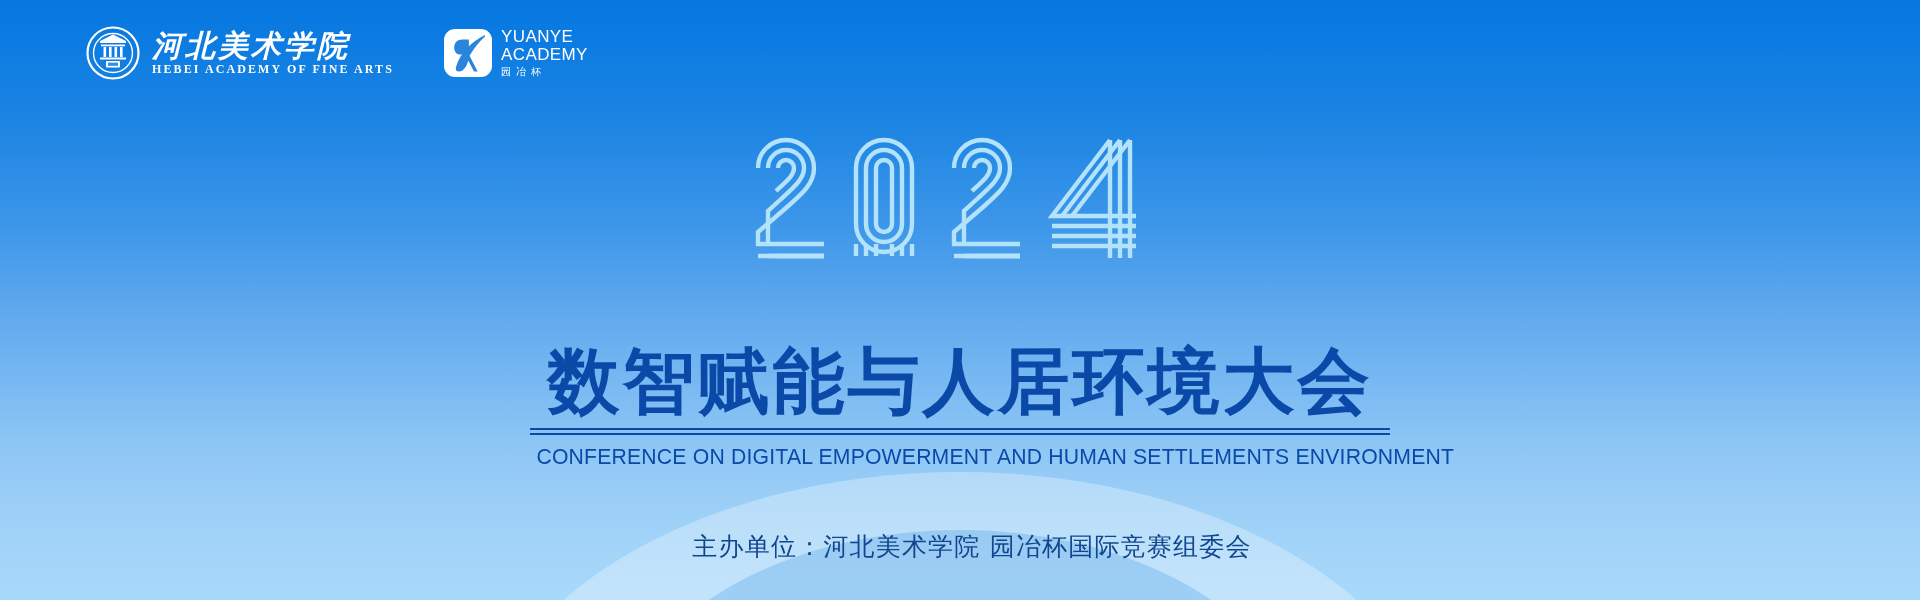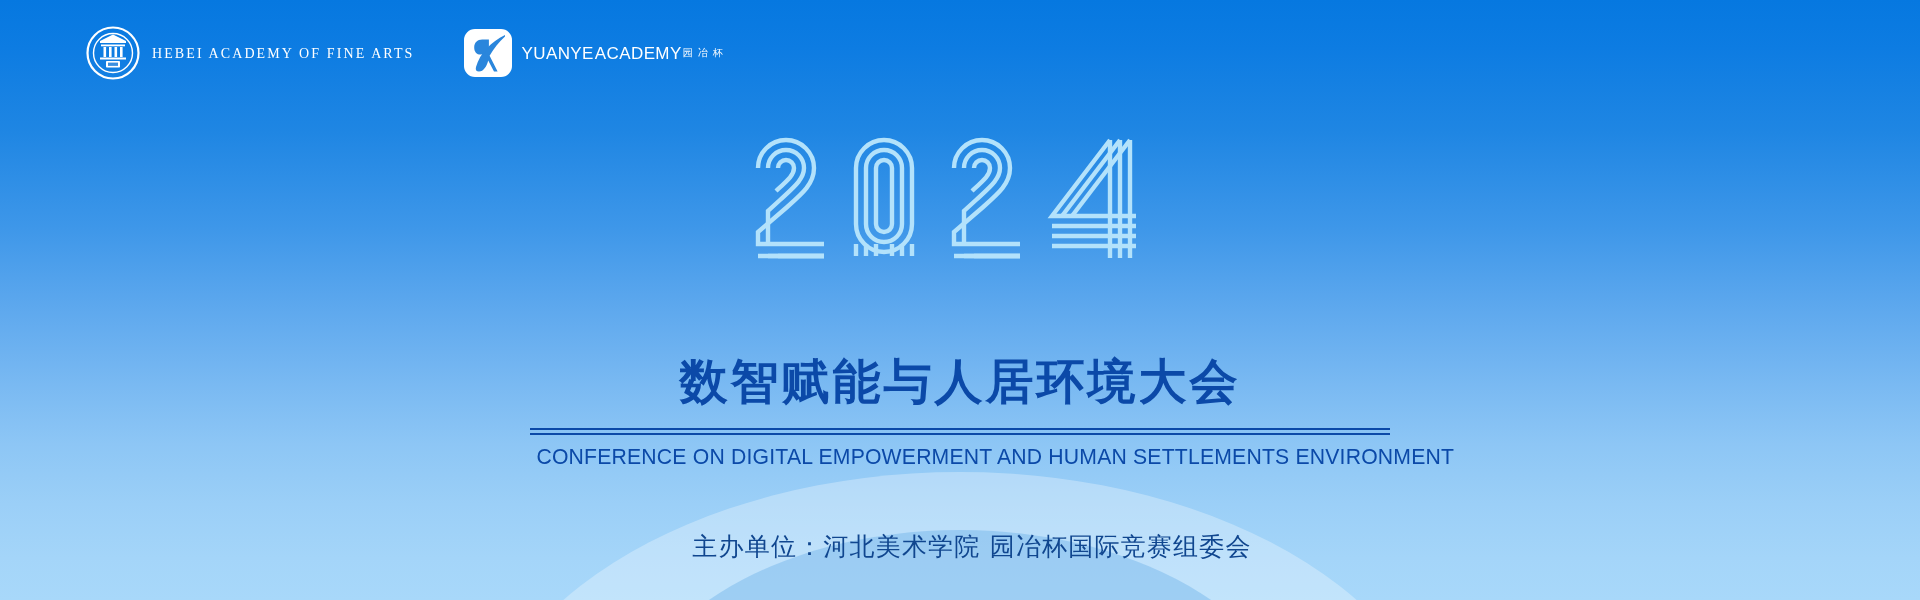--- a/index.html
+++ b/index.html
@@ -81,42 +81,42 @@
     font-size: 30px;
     line-height: 32px;
     color: #ffffff;
     font-family: "Liberation Serif", "DejaVu Serif", serif;
     font-style: italic;
     font-weight: 700;
     letter-spacing: 3px;
     white-space: nowrap;
   }
   .hebei-en {
-    font-size: 14px;
+    font-size: 12px;
     line-height: 13px;
     color: #ffffff;
     font-family: "Liberation Serif", "DejaVu Serif", serif;
-    font-weight: 400;
+    font-weight: 700;
     letter-spacing: 2.1px;
     white-space: nowrap;
   }
 
   .yuanye-logo {
     display: flex;
     align-items: center;
     gap: 9px;
   }
   .yuanye-mark {
     width: 48px;
     height: 48px;
     flex: 0 0 48px;
   }
   .yuanye-text {
     display: flex;
-    flex-direction: row;
+    flex-direction: column;
     line-height: 1;
     gap: 1px;
   }
   .yuanye-en1, .yuanye-en2 {
     font-size: 17px;
     line-height: 17px;
     letter-spacing: 0.4px;
     color: #ffffff;
     font-weight: 400;
     white-space: nowrap;
@@ -144,21 +144,21 @@
   
   .title-block {
     position: absolute;
     top: 340px;
     left: 50%;
     transform: translateX(-50%);
     width: 860px;
     text-align: center;
   }
   .main-title {
-    font-size: 48px;
+    font-size: 72px;
     line-height: 82px;
     font-weight: 700;
     color: #0b49a8;
     letter-spacing: 3px;
     white-space: nowrap;
     font-family: "DejaVu Sans", "Liberation Sans", sans-serif;
   }
   .rule-group {
     margin-top: 6px;
     width: 100%;
@@ -217,20 +217,21 @@
           <rect x="17.5" y="21" width="2.6" height="10" fill="#ffffff"></rect>
           <rect x="23" y="21" width="2.6" height="10" fill="#ffffff"></rect>
           <rect x="28.5" y="21" width="2.6" height="10" fill="#ffffff"></rect>
           <rect x="34" y="21" width="2.6" height="10" fill="#ffffff"></rect>
           <rect x="14" y="31.5" width="26" height="2" fill="#ffffff"></rect>
           <rect x="20" y="35" width="14" height="6.5" rx="0.8" fill="#ffffff"></rect>
           <rect x="22" y="36.6" width="10" height="3.3" fill="#3b8fe0"></rect>
         </svg>
       </span>
       <span class="hebei-text">
+        <span class="hebei-cn">河北美术学院</span>
         <span class="hebei-en">HEBEI ACADEMY OF FINE ARTS</span>
       </span>
     </div>
 
     <div class="yuanye-logo">
       <span class="yuanye-mark">
         <svg viewBox="0 0 48 48" xmlns="http://www.w3.org/2000/svg">
           <rect x="0" y="0" width="48" height="48" rx="11" fill="#ffffff"></rect>
           <path d="M41 6 C27 13 16 24 12 38 C11.2 41 12.4 42.6 15 42.6 C19.5 42.6 23 37 24.2 31.5 L30 42.6 L33.6 42.6 L25.6 26.8 C29.5 20 34.6 13.4 41 7.6 Z" fill="#2a86dc"></path>
           <path d="M18.2 10.5 C13.4 10.5 10.2 13.6 10.2 18.4 C10.2 22.6 12.6 25.6 16.6 25.6 C18 25.6 19.2 25.3 20.2 24.8 C21.6 22.6 23.2 20.4 24.9 18.3 L24.9 10.5 Z" fill="#2a86dc"></path>

